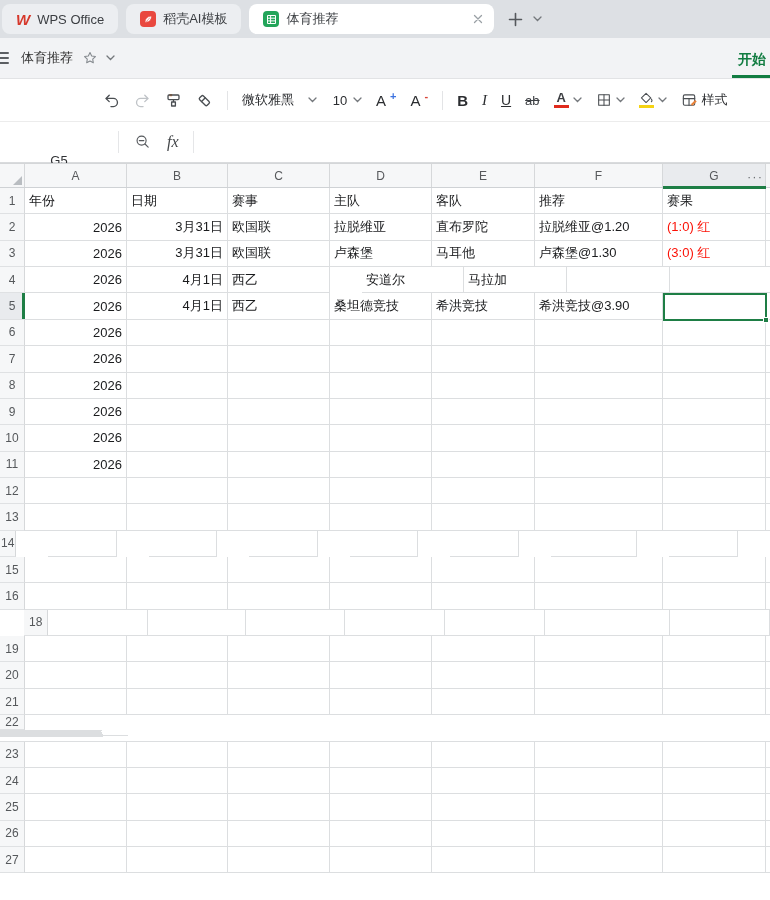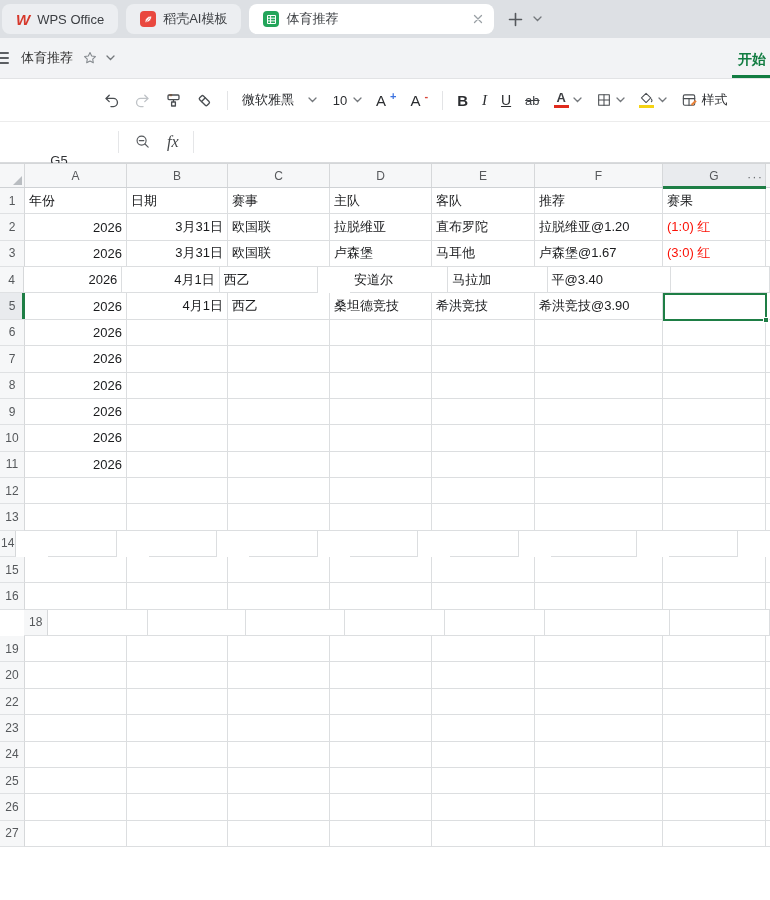--- a/index.html
+++ b/index.html
@@ -302,32 +302,31 @@
       <div class="cell" data-interactable="true" style="width: 103px; color: rgb(251, 18, 7);">(1:0) 红</div>
       <div class="cstub" data-interactable="false"></div>
     </div>
     <div class="row" data-interactable="false" style="height: 26.37px;">
       <div class="rh" data-interactable="true">3</div>
       <div class="cell num" data-interactable="true" style="width: 102px;">2026</div>
       <div class="cell num" data-interactable="true" style="width: 101px;">3月31日</div>
       <div class="cell" data-interactable="true" style="width: 102px;">欧国联</div>
       <div class="cell" data-interactable="true" style="width: 102px;">卢森堡</div>
       <div class="cell" data-interactable="true" style="width: 103px;">马耳他</div>
-      <div class="cell" data-interactable="true" style="width: 128px;">卢森堡@1.67</div>
+      <div class="cell" data-interactable="true" style="width: 128px;">卢森堡@1.30</div>
       <div class="cell" data-interactable="true" style="width: 103px; color: rgb(251, 18, 7);">(3:0) 红</div>
       <div class="cstub" data-interactable="false"></div>
     </div>
     <div class="row" data-interactable="false" style="height: 26.37px;">
       <div class="rh" data-interactable="true">4</div>
       <div class="cell num" data-interactable="true" style="width: 102px;">2026</div>
       <div class="cell num" data-interactable="true" style="width: 101px;">4月1日</div>
       <div class="cell" data-interactable="true" style="width: 102px;">西乙</div>
       <div class="cell" data-interactable="true" style="width: 102px; margin-left: 32px;">安道尔</div>
       <div class="cell" data-interactable="true" style="width: 103px;">马拉加</div>
-      <div class="cell" data-interactable="true" style="width: 128px;">平@3.40</div>
       <div class="cell" data-interactable="true" style="width: 103px;"></div>
       <div class="cstub" data-interactable="false"></div>
     </div>
     <div class="row" data-interactable="false" style="height: 26.37px;">
       <div class="rh sel" data-interactable="true">5</div>
       <div class="cell num" data-interactable="true" style="width: 102px;">2026</div>
       <div class="cell num" data-interactable="true" style="width: 101px;">4月1日</div>
       <div class="cell" data-interactable="true" style="width: 102px;">西乙</div>
       <div class="cell" data-interactable="true" style="width: 102px;">桑坦德竞技</div>
       <div class="cell" data-interactable="true" style="width: 103px;">希洪竞技</div>
@@ -483,20 +482,31 @@
       <div class="cell" data-interactable="true" style="width: 102px;"></div>
       <div class="cell" data-interactable="true" style="width: 101px;"></div>
       <div class="cell" data-interactable="true" style="width: 102px;"></div>
       <div class="cell" data-interactable="true" style="width: 102px;"></div>
       <div class="cell" data-interactable="true" style="width: 103px;"></div>
       <div class="cell" data-interactable="true" style="width: 128px;"></div>
       <div class="cell" data-interactable="true" style="width: 103px;"></div>
       <div class="cstub" data-interactable="false"></div>
     </div>
     <div class="row" data-interactable="false" style="height: 26.37px;">
+      <div class="rh" data-interactable="true">21</div>
+      <div class="cell" data-interactable="true" style="width: 102px;"></div>
+      <div class="cell" data-interactable="true" style="width: 101px;"></div>
+      <div class="cell" data-interactable="true" style="width: 102px;"></div>
+      <div class="cell" data-interactable="true" style="width: 102px;"></div>
+      <div class="cell" data-interactable="true" style="width: 103px;"></div>
+      <div class="cell" data-interactable="true" style="width: 128px;"></div>
+      <div class="cell" data-interactable="true" style="width: 103px;"></div>
+      <div class="cstub" data-interactable="false"></div>
+    </div>
+    <div class="row" data-interactable="false" style="height: 26.37px; flex-direction: column;">
       <div class="rh" data-interactable="true">22</div>
       <div class="cell" data-interactable="true" style="width: 102px;"></div>
       <div class="cell" data-interactable="true" style="width: 101px;"></div>
       <div class="cell" data-interactable="true" style="width: 102px;"></div>
       <div class="cell" data-interactable="true" style="width: 102px;"></div>
       <div class="cell" data-interactable="true" style="width: 103px;"></div>
       <div class="cell" data-interactable="true" style="width: 128px;"></div>
       <div class="cell" data-interactable="true" style="width: 103px;"></div>
       <div class="cstub" data-interactable="false"></div>
     </div>

